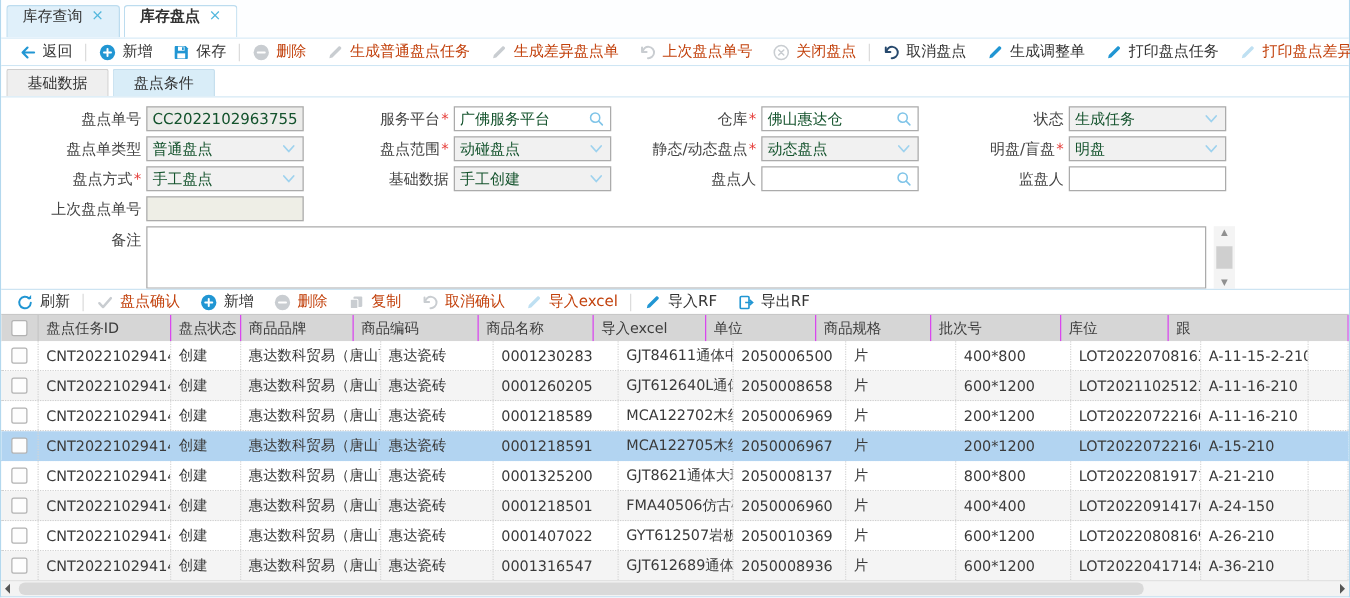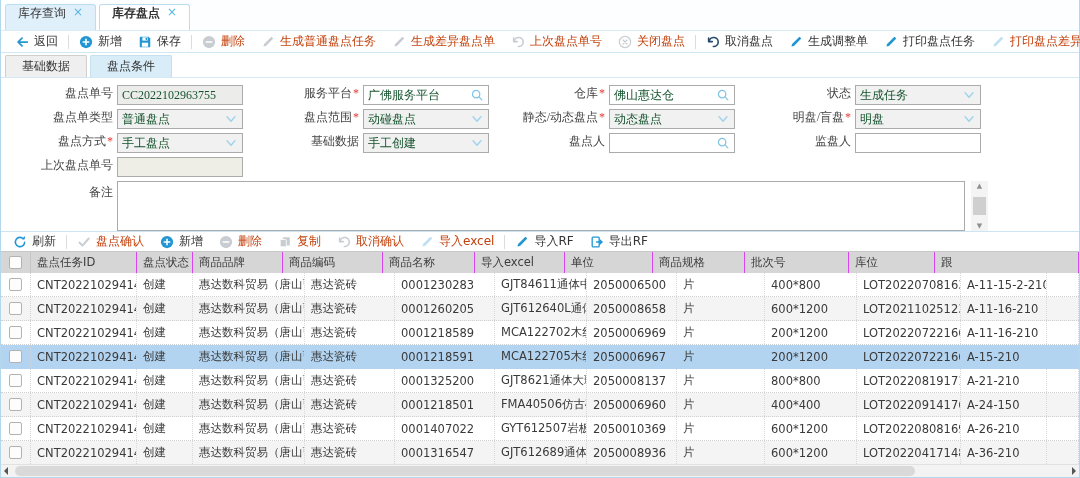--- a/index.html
+++ b/index.html
@@ -27,21 +27,21 @@
 
   
   .subtabs { height:24px; display:flex; gap:3px; padding:2px 4px 0 4px; flex:none; background:#fff; }
   .stab { display:flex; align-items:center; padding:0 16px; border:1px solid #c6dfee; border-bottom:none;
     border-radius:2px 2px 0 0; background:#d9edf8; cursor:pointer; }
   .stab.active { background:#efefef; border-color:#cfcfcf; }
 
   
   .formpanel { height:154px; border-top:1px solid #d5e9f5; padding:5px 4px 2px 4px; flex:none; background:#fff; }
   .frow { display:flex; height:24px; align-items:center; }
-  .ffield { display:flex; width:246px;font-family:Liberation Serif, serif; }
+  .ffield { display:flex; align-items:center; width:246px; }
   .flabel { width:112px; text-align:right; padding-right:4px; color:#444; white-space:nowrap; flex:none; }
   .req { color:#e53935; font-style:normal; margin-left:1px; }
   .fld { position:relative; width:126px; height:20px; border:1px solid #ababab; background:#fff;
     display:flex; align-items:center; padding:0 4px; overflow:hidden; }
   .fld .val { white-space:nowrap; overflow:hidden; color:#14532d; flex:1; }
   .fld.readonly { background:#ececea; }
   .fld.ro2 { background:#eeeee6; }
   .fld.select { background:#f1f1f1; }
   .fld .mag { color:#7fc4e8; }
   .fld .chev { color:#9ed2ee; }

